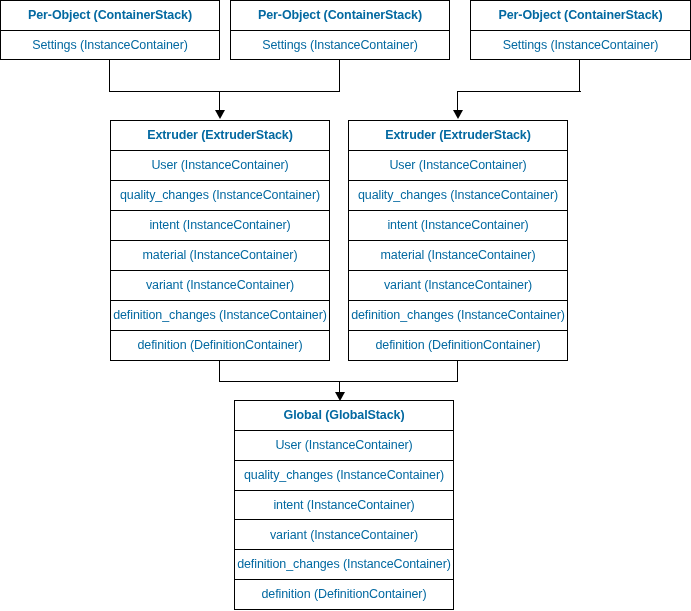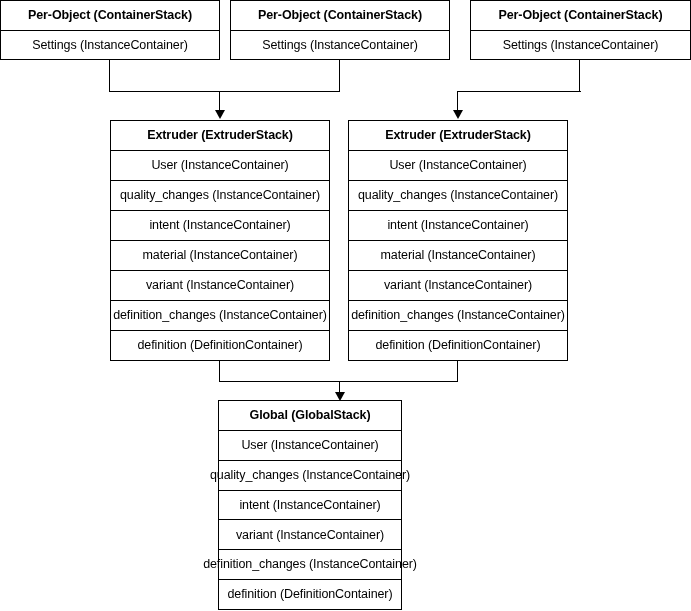--- a/index.html
+++ b/index.html
@@ -29,21 +29,21 @@
   .stack-row {
     box-sizing: border-box;
     flex: 1 1 0;
     display: flex;
     align-items: center;
     justify-content: center;
     font-size: 12.5px;
     line-height: 1;
     letter-spacing: -0.1px;
     text-align: center;
-    color: #000000;
+    color: #0369a1;
     background: #ffffff;
     white-space: nowrap;
     border-top: 1.6px solid #000000;
   }
   .stack-row:first-child {
     border-top: none;
     font-weight: bold;
   }
   
   .edge-v {
@@ -117,21 +117,21 @@
     <div class="stack-row">Extruder (ExtruderStack)</div>
     <div class="stack-row">User (InstanceContainer)</div>
     <div class="stack-row">quality_changes (InstanceContainer)</div>
     <div class="stack-row">intent (InstanceContainer)</div>
     <div class="stack-row">material (InstanceContainer)</div>
     <div class="stack-row">variant (InstanceContainer)</div>
     <div class="stack-row">definition_changes (InstanceContainer)</div>
     <div class="stack-row">definition (DefinitionContainer)</div>
   </div>
 
-  <div class="stack-box" style="left:218px; top:400px; width:184px; height:210px;">
+  <div class="stack-box" style="left:234px; top:400px; width:220px; height:210px;">
     <div class="stack-row">Global (GlobalStack)</div>
     <div class="stack-row">User (InstanceContainer)</div>
     <div class="stack-row">quality_changes (InstanceContainer)</div>
     <div class="stack-row">intent (InstanceContainer)</div>
     <div class="stack-row">variant (InstanceContainer)</div>
     <div class="stack-row">definition_changes (InstanceContainer)</div>
     <div class="stack-row">definition (DefinitionContainer)</div>
   </div>
 
 </div>

